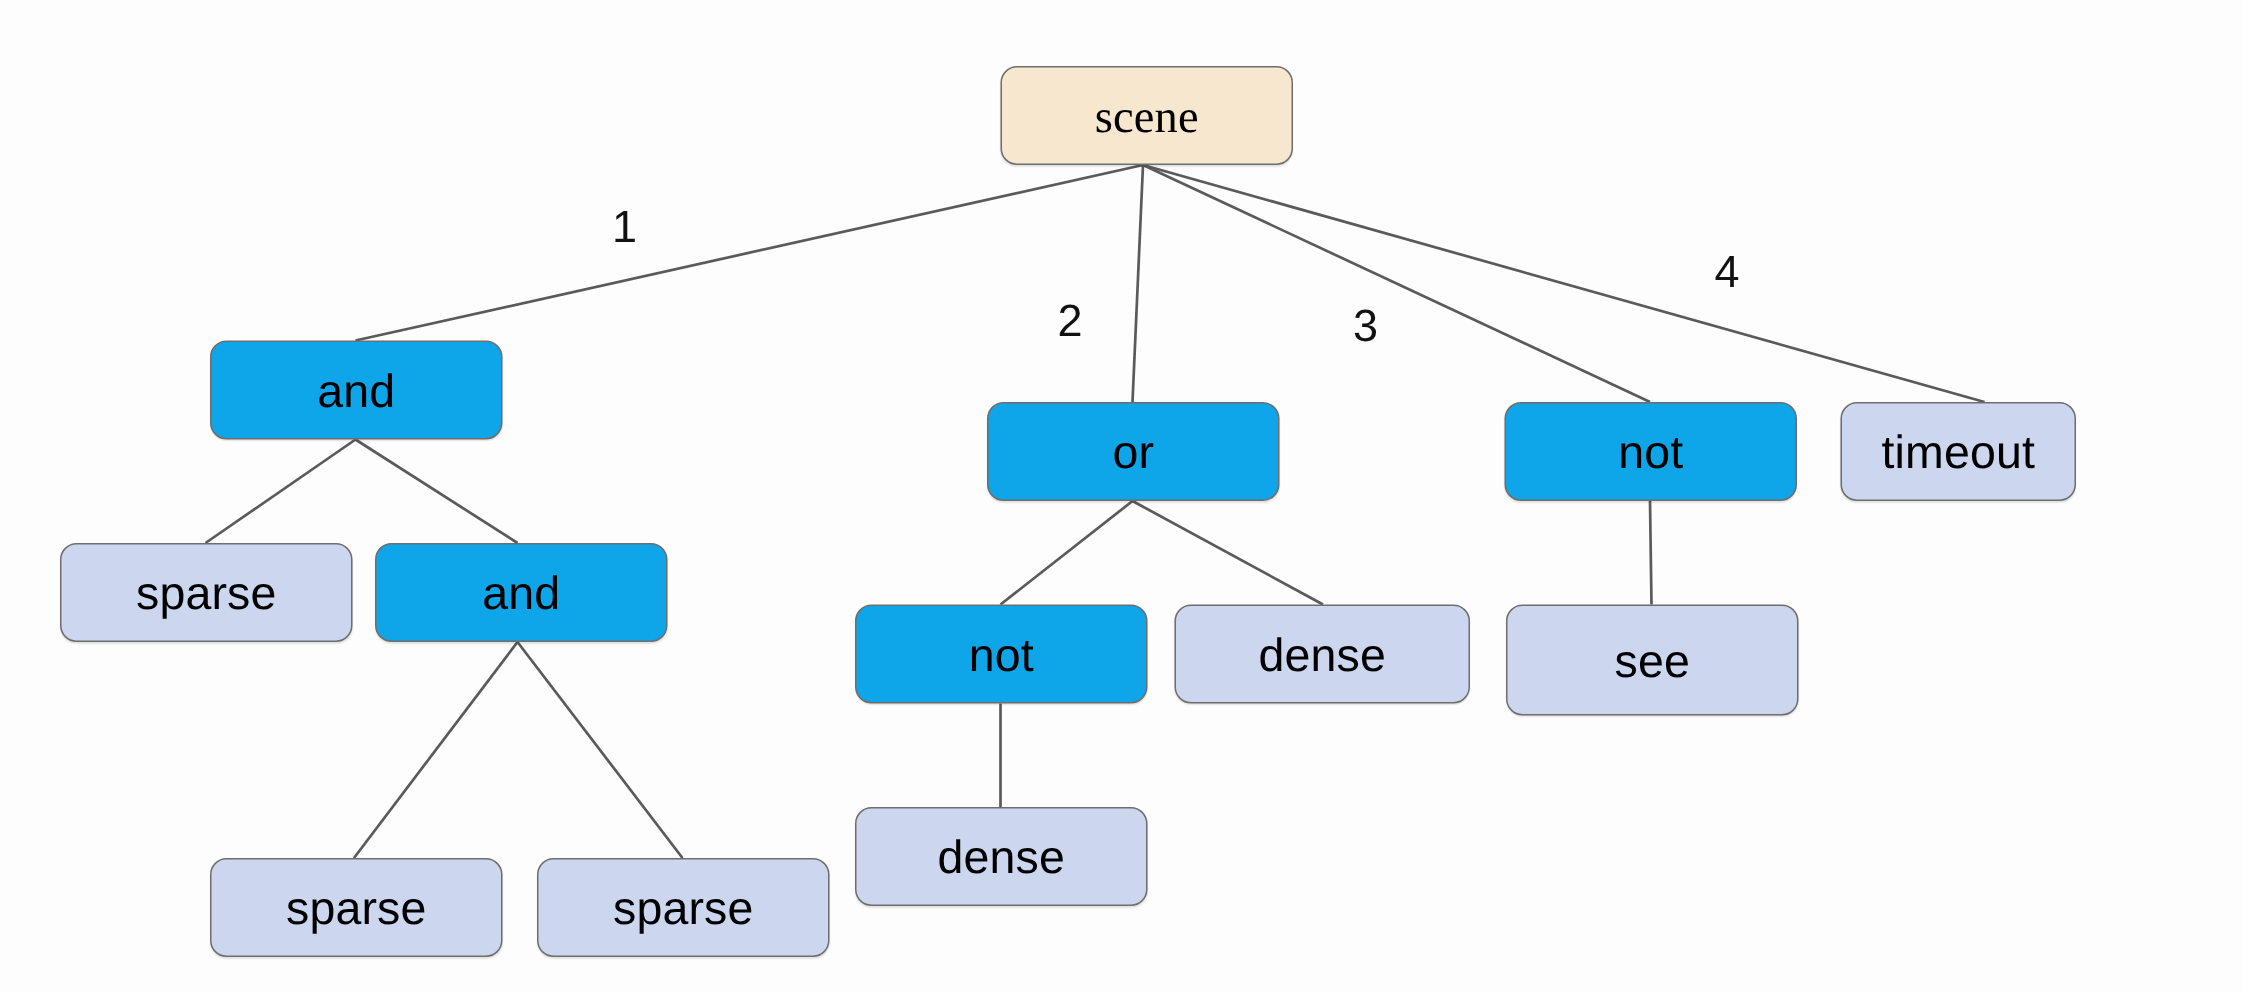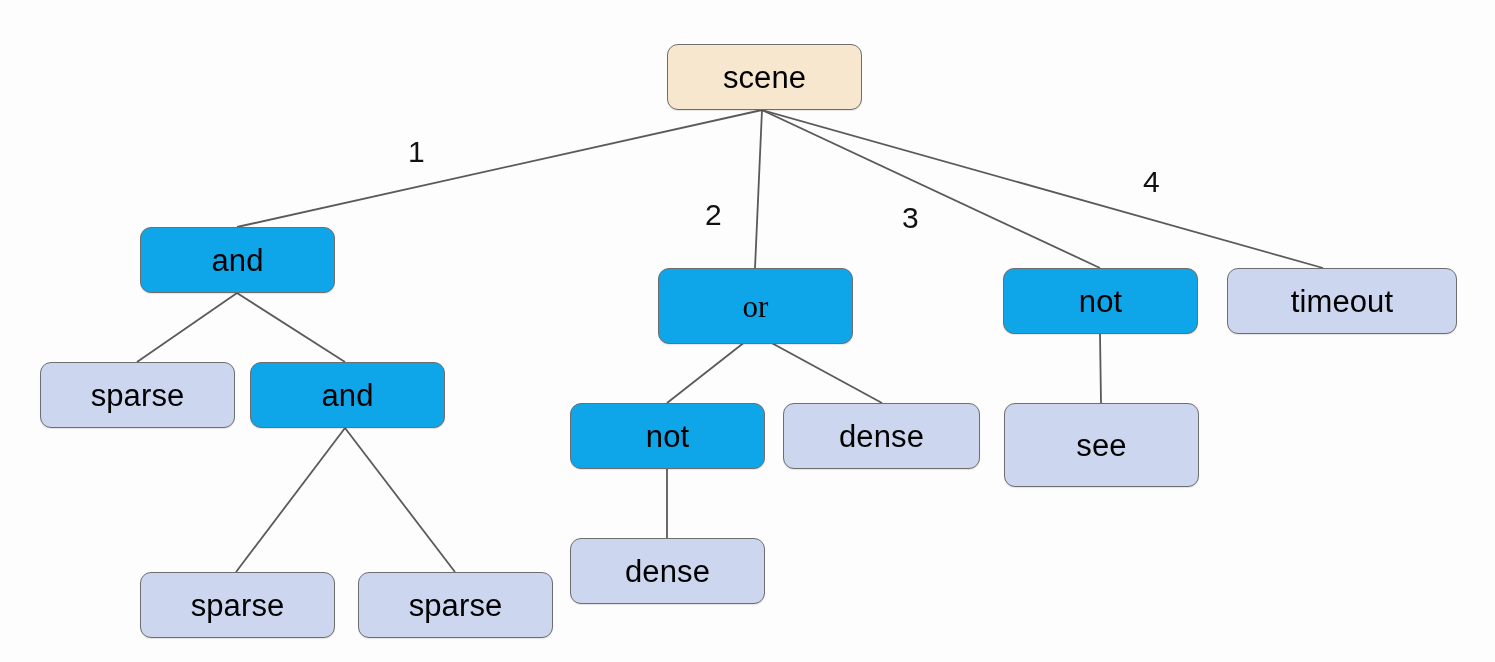--- a/index.html
+++ b/index.html
@@ -38,20 +38,21 @@
     border-radius: 11px;
     font-size: 31px;
     color: #000000;
     line-height: 1;
     letter-spacing: 0.1px;
     white-space: nowrap;
     box-shadow: 0 1px 1px rgba(0,0,0,0.10);
   }
   .node-root {
     background: #f7e7cf;
+    font-family: Liberation Serif, serif;
   }
   .node-op {
     background: #0ea5e9;
   }
   .node-leaf {
     background: #ccd7ef;
   }
   .edge-label {
     position: absolute;
     font-size: 30px;
@@ -76,28 +77,28 @@
       <line x1="345" y1="428" x2="455" y2="572" stroke="#5a5a5a" stroke-width="1.8"></line>
       <line x1="755" y1="334" x2="667" y2="403" stroke="#5a5a5a" stroke-width="1.8"></line>
       <line x1="755" y1="334" x2="882" y2="403" stroke="#5a5a5a" stroke-width="1.8"></line>
       <line x1="667" y1="469" x2="667" y2="538" stroke="#5a5a5a" stroke-width="1.8"></line>
       <line x1="1100" y1="334" x2="1101" y2="403" stroke="#5a5a5a" stroke-width="1.8"></line>
     </svg>
 
   <div id="node-layer">
       <div class="tree-node node-root" style="left: 667px; top: 44px; width: 195px; height: 66px;">scene</div>
       <div class="tree-node node-op" style="left: 140px; top: 227px; width: 195px; height: 66px;">and</div>
-      <div class="tree-node node-op" style="left: 658px; top: 268px; width: 195px; height: 76px; font-family: Liberation Serif, serif;">or</div>
+      <div class="tree-node node-op" style="left: 658px; top: 268px; width: 195px; height: 66px;">or</div>
       <div class="tree-node node-op" style="left: 1003px; top: 268px; width: 195px; height: 66px;">not</div>
-      <div class="tree-node node-leaf" style="left: 1227px; top: 268px; width: 230px; height: 66px;">timeout</div>
+      <div class="tree-node node-leaf" style="left: 1227px; top: 268px; width: 157px; height: 66px;">timeout</div>
       <div class="tree-node node-leaf" style="left: 40px; top: 362px; width: 195px; height: 66px;">sparse</div>
       <div class="tree-node node-op" style="left: 250px; top: 362px; width: 195px; height: 66px;">and</div>
       <div class="tree-node node-op" style="left: 570px; top: 403px; width: 195px; height: 66px;">not</div>
       <div class="tree-node node-leaf" style="left: 783px; top: 403px; width: 197px; height: 66px;">dense</div>
-      <div class="tree-node node-leaf" style="left: 1004px; top: 403px; width: 195px; height: 84px;">see</div>
+      <div class="tree-node node-leaf" style="left: 1004px; top: 403px; width: 195px; height: 74px;">see</div>
       <div class="tree-node node-leaf" style="left: 570px; top: 538px; width: 195px; height: 66px;">dense</div>
       <div class="tree-node node-leaf" style="left: 140px; top: 572px; width: 195px; height: 66px;">sparse</div>
       <div class="tree-node node-leaf" style="left: 358px; top: 572px; width: 195px; height: 66px;">sparse</div>
     </div>
 
   <div id="label-layer">
       <div class="edge-label" style="left: 408px; top: 137px;">1</div>
       <div class="edge-label" style="left: 705px; top: 200px;">2</div>
       <div class="edge-label" style="left: 902px; top: 203px;">3</div>
       <div class="edge-label" style="left: 1143px; top: 167px;">4</div>

